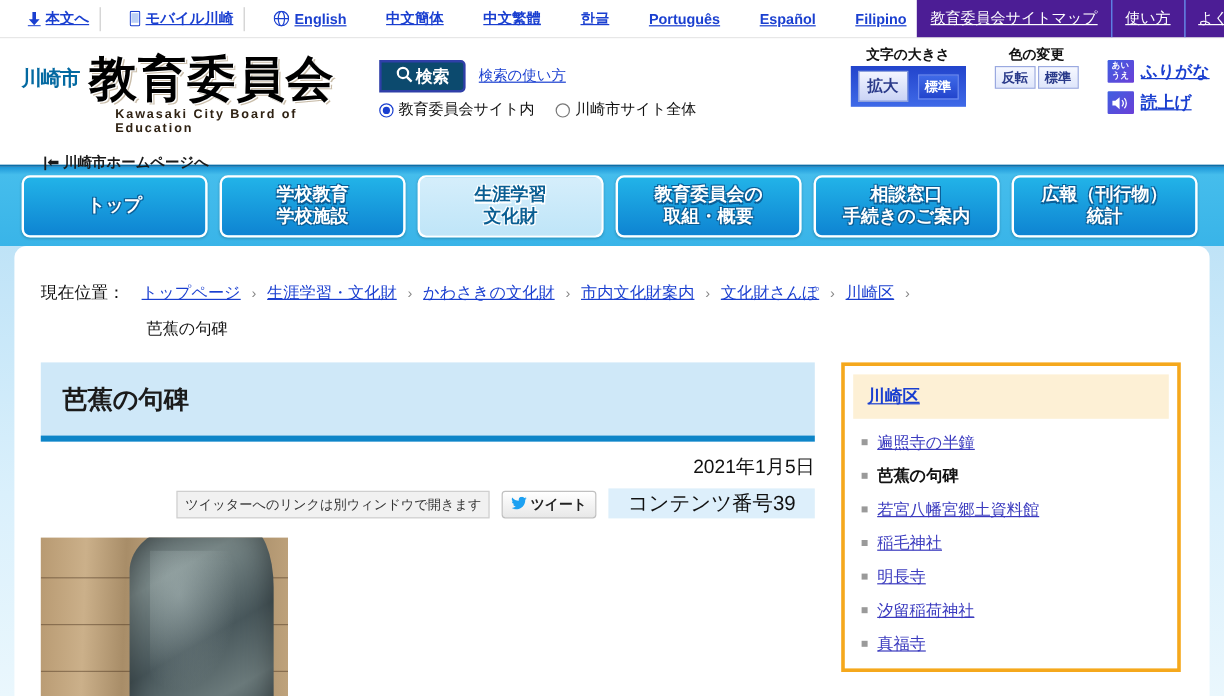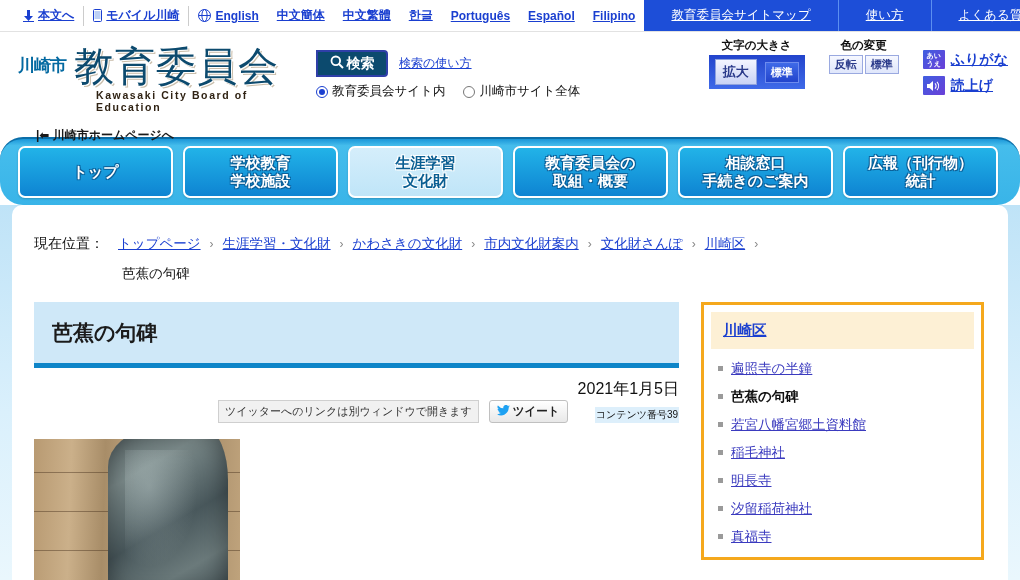--- a/index.html
+++ b/index.html
@@ -16,21 +16,21 @@
   .utilbar {
     height: 32px;
     display: flex;
     align-items: stretch;
     background: #ffffff;
     border-bottom: 1px solid #e2e2e2;
   }
   .util-left {
     display: flex; align-items: center;
     padding-left: 14px;
-    gap: 0;
+    gap: 15px;
   }
   .util-item {
     display: flex; align-items: center;
     gap: 4px;
     padding: 0 9px;
     font-size: 12px;
     color: #1a3fd0;
     white-space: nowrap;
     height: 20px;
   }
@@ -40,24 +40,24 @@
   }
   .ico-dl {
     width: 11px; height: 12px; position: relative; flex: 0 0 auto;
   }
   .ico-dl svg, .ico-mobile svg, .ico-globe svg { display: block; }
   .util-right {
     margin-left: auto;
     display: flex; align-items: stretch;
   }
   .util-right .ur-item {
-    background: #1d4ed8;
+    background: #4c1d95;
     color: #ffffff;
     display: flex; align-items: center;
-    padding: 0 27px;
+    padding: 0 11px;
     font-size: 12.5px;
     border-left: 1px solid #5b8ff0;
     white-space: nowrap;
   }
   .util-right .ur-item:first-child { border-left: none; }
   .util-right .ur-item span { color:#fff; text-decoration: underline; }
 
   
   .header {
     height: 105px;
@@ -66,21 +66,21 @@
     position: relative;
     background: #fff;
   }
   .logo-block { padding: 14px 0 0 18px; width: 310px; }
   .logo-row { display: flex; align-items: flex-end; gap: 8px; }
   .logo-city {
     font-size: 17px; font-weight: bold; color: #0369a1;
     letter-spacing: -1px; padding-bottom: 9px;
   }
   .logo-main {
-    font-size: 40px; font-weight: normal; color: #0c4a6e;
+    font-size: 40px; font-weight: bold; color: #000000;
     letter-spacing: 1px; line-height: 1;
     text-shadow: 1px 1px 0 #ffffff, 2px 2px 0 #c9bdaa;
     text-align: center;
   }
   .logo-en {
     font-size: 10.5px; font-weight: bold; color: #2f2213;
     letter-spacing: 1.6px; margin: 3px 0 0 78px;
   }
   .home-link {
     margin: 14px 0 0 18px;
@@ -160,21 +160,20 @@
   .acc-link span.lbl { font-size: 14px; font-weight: bold; color: #1a3fd0; text-decoration: underline; }
 
   
   .navband {
     height: 68px;
     background: linear-gradient(180deg,#1b96d8 0%, #45bdec 10%, #39b4e8 100%);
     border-top: 2px solid #0b6ea8;
     display: flex; align-items: center;
     padding: 0 18px;
     gap: 10px;
-    border-radius: 23px;
   }
   .tab {
     flex: 0 0 auto;
     height: 52px;
     border-radius: 7px;
     display: flex; align-items: center; justify-content: center;
     text-align: center;
     font-size: 15px; font-weight: bold;
     line-height: 18px;
     color: #ffffff;
@@ -238,22 +237,22 @@
   .tw-btn {
     display: flex; align-items: center; gap: 3px;
     font-size: 11.5px; font-weight: bold; color: #222;
     background: linear-gradient(180deg,#ffffff 0%,#e8e8e8 100%);
     border: 1px solid #c0c0c0; border-radius: 3px;
     padding: 3px 7px; cursor: pointer; white-space: nowrap;
   }
   .meta-right { text-align: right; }
   .meta-date { font-size: 16px; color: #111; white-space: nowrap; }
   .meta-cid {
-    font-size: 10px; color: #111; background: #ddeffb;
-    padding: 1px 1px; display: inline-block; margin-top: 7px; white-space: nowrap;
+    font-size: 17px; color: #111; background: #ddeffb;
+    padding: 1px 16px; display: inline-block; margin-top: 7px; white-space: nowrap;
   }
 
   .photo {
     width: 206px; height: 150px; margin-top: 16px;
     position: relative; overflow: hidden;
     background: linear-gradient(92deg,#b89a72 0%, #cbb08a 18%, #a88d68 34%, #c3a782 52%, #9c8260 72%, #bfa37c 100%);
   }
   .photo .plank {
     position: absolute; left: 0; right: 0; height: 1px; background: rgba(70,48,28,.45);
   }

